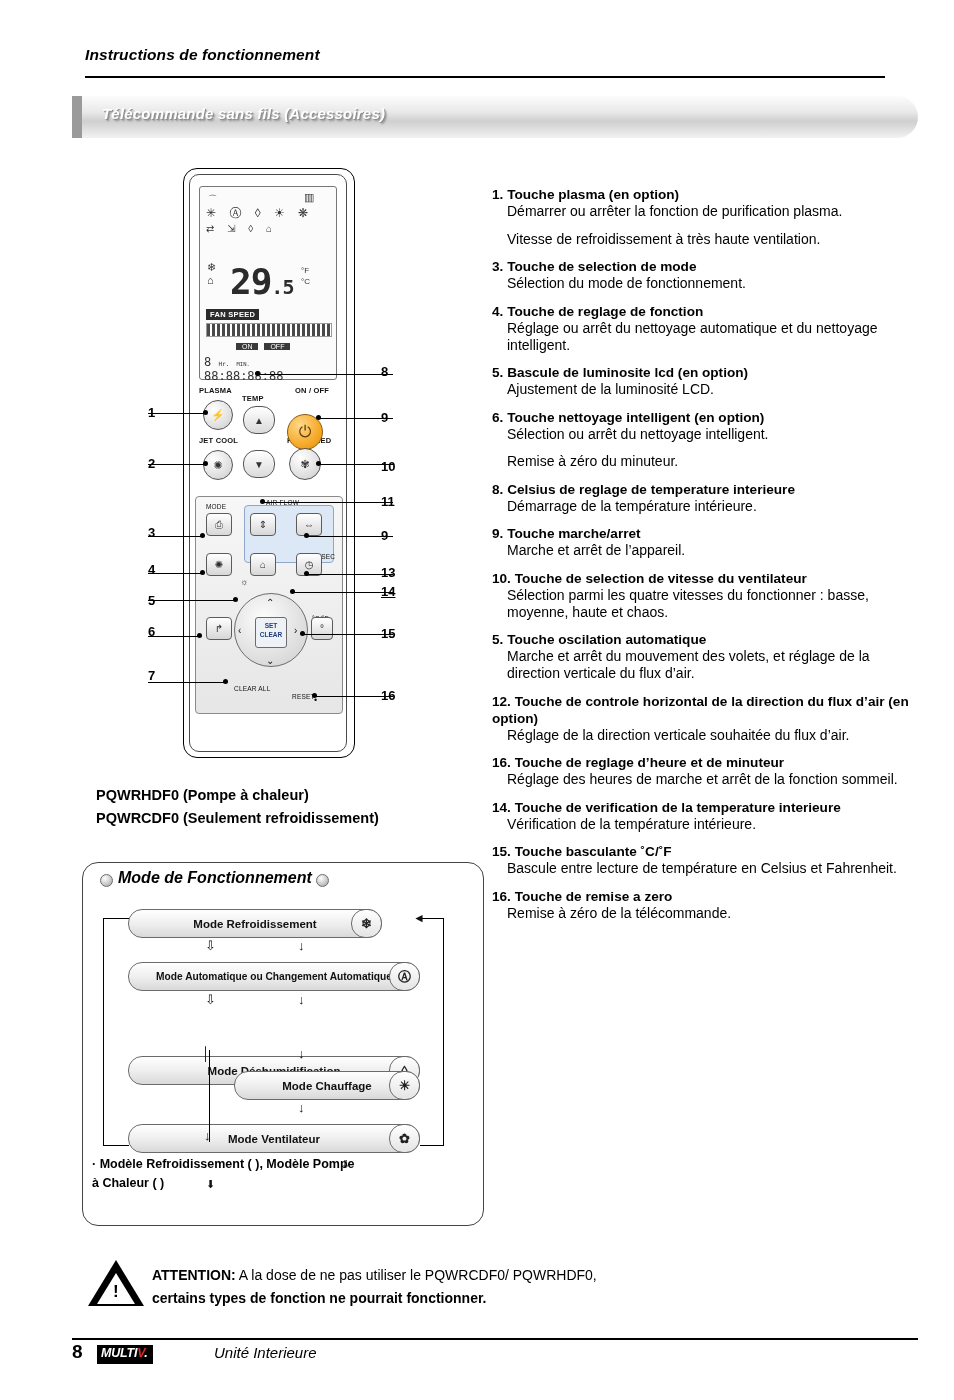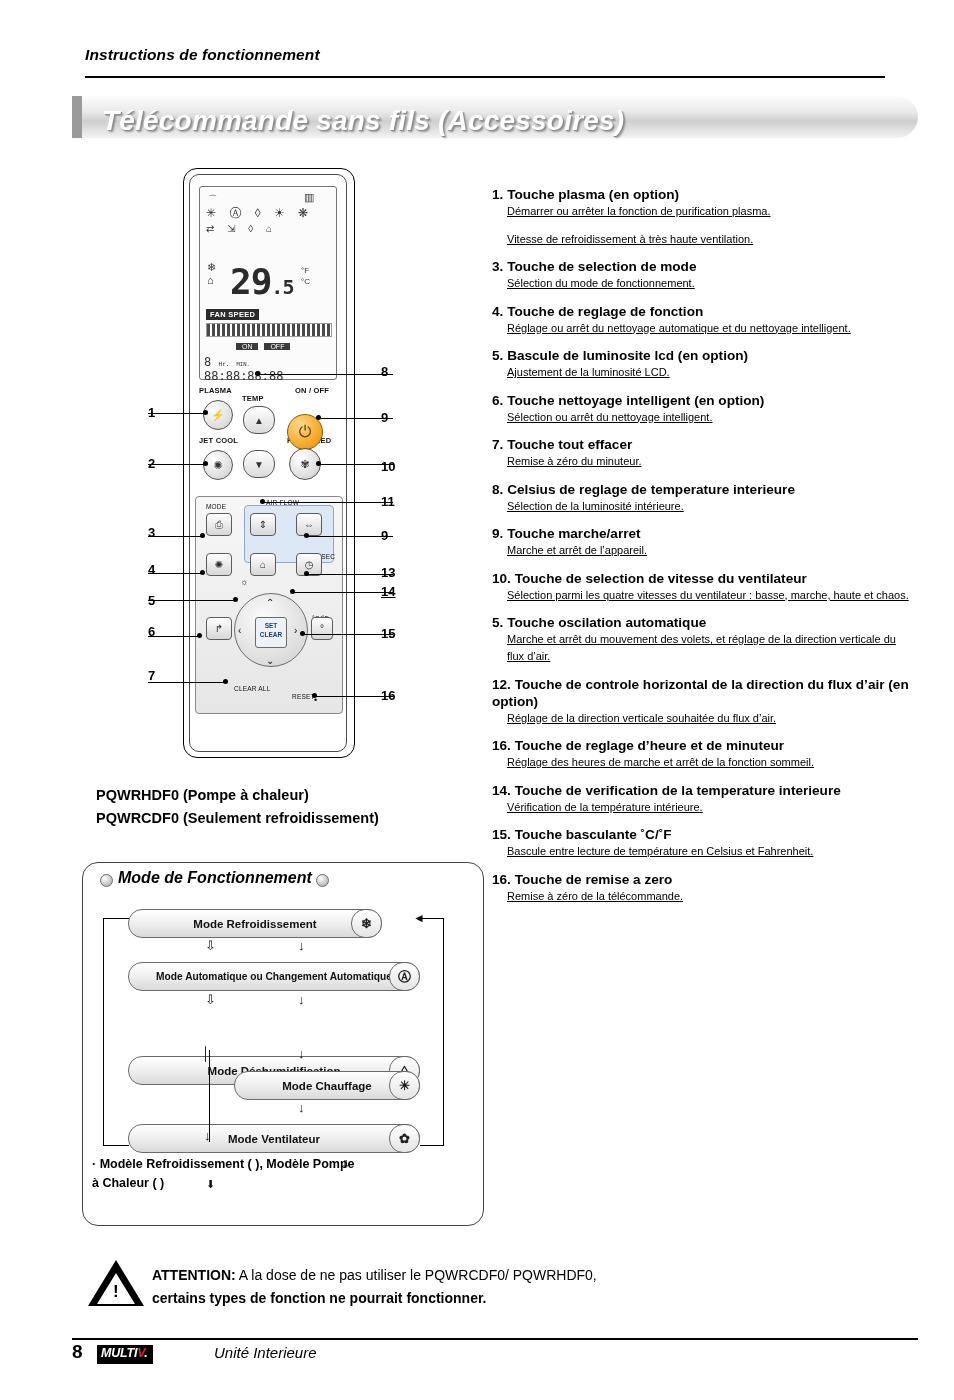--- a/index.html
+++ b/index.html
@@ -27,21 +27,21 @@
     position:absolute; left:72px; top:96px; width:846px; height:42px;
     border-radius:0 21px 21px 0;
     background:linear-gradient(to bottom,#fcfcfc 0%,#e9e9e9 38%,#cfcfcf 60%,#f2f2f2 100%);
   }
   .title-bar .accent {
     position:absolute; left:0; top:0; width:10px; height:42px;
     background:#9a9a9a; border-radius:0;
   }
   .title-bar .t {
     position:absolute; left:30px; top:9px;
-    font-size:28px; font-weight:bold; font-style:italic;
+    font-size:15px; font-weight:bold; font-style:italic;
     color:#ffffff;
     text-shadow: 1px 1px 0 #8d8d8d, 2px 2px 2px rgba(0,0,0,.35);
     letter-spacing:.2px;
   }
 
   
   .remote-wrap { position:absolute; left:183px; top:168px; width:170px; height:588px; }
   .remote-body {
     position:absolute; left:0; top:0; width:170px; height:588px;
     border:1.6px solid #000; border-radius:14px; background:#fff;
@@ -154,21 +154,21 @@
     background:linear-gradient(to bottom,#ffffff,#e4e4e4);
     display:flex; align-items:center; justify-content:center; font-size:13px; color:#222;
   }
   .arrow-down { position:absolute; font-size:13px; color:#111; }
   .note { position:absolute; left:92px; top:1155px; width:380px; font-size:12.5px; font-weight:bold; line-height:19px; }
 
   
   .list { position:absolute; left:492px; top:186px; width:420px; }
   .item { margin-bottom:10.5px; }
   .item .h { font-size:13.6px; font-weight:bold; line-height:17px; }
-  .item .d { font-size:11px; line-height:17px; padding-left:15px;text-decoration:underline; }
+  .item .d { font-size:14px; line-height:17px; padding-left:15px; }
 
   
   .attention { position:absolute; left:88px; top:1258px; width:820px; }
   .warn-tri { position:absolute; left:0px; top:2px; width:0; height:0;
     border-left:28px solid transparent; border-right:28px solid transparent; border-bottom:46px solid #000; }
   .warn-tri-in { position:absolute; left:9px; top:15px; width:0; height:0;
     border-left:19px solid transparent; border-right:19px solid transparent; border-bottom:31px solid #fff; }
   .warn-bang { position:absolute; left:25px; top:26px; font-size:17px; font-weight:bold; line-height:16px; }
   .attention-text { position:absolute; left:64px; top:6px; width:760px; font-size:14px; line-height:23px; }
   .attention-text b { font-weight:bold; }
@@ -403,38 +403,36 @@
       <div class="h"><span>5.</span>
         <span>Bascule de luminosite lcd (en option)</span></div>
       <div class="d">Ajustement de la luminosité LCD.</div>
     </div>
     <div class="item">
       <div class="h"><span>6.</span>
         <span>Touche nettoyage intelligent (en option)</span></div>
       <div class="d">Sélection ou arrêt du nettoyage intelligent.</div>
     </div>
     <div class="item">
-      <div class="h"><span>7.</span>
-        <span>Touche tout effacer</span></div>
       <div class="d">Remise à zéro du minuteur.</div>
     </div>
     <div class="item">
       <div class="h"><span>8.</span>
         <span>Celsius de reglage de temperature interieure</span></div>
-      <div class="d">Sélection de la luminosité intérieure.</div>
+      <div class="d">Démarrage de la température intérieure.</div>
     </div>
     <div class="item">
       <div class="h"><span>9.</span>
         <span>Touche marche/arret</span></div>
       <div class="d">Marche et arrêt de l’appareil.</div>
     </div>
     <div class="item">
       <div class="h"><span>10.</span>
         <span>Touche de selection de vitesse du ventilateur</span></div>
-      <div class="d">Sélection parmi les quatre vitesses du ventilateur : basse, marche, haute et chaos.</div>
+      <div class="d">Sélection parmi les quatre vitesses du fonctionner : basse, moyenne, haute et chaos.</div>
     </div>
     <div class="item">
       <div class="h"><span>5.</span>
         <span>Touche oscilation automatique</span></div>
       <div class="d">Marche et arrêt du mouvement des volets, et réglage de la direction verticale du flux d’air.</div>
     </div>
     <div class="item">
       <div class="h"><span>12.</span>
         <span>Touche de controle horizontal de la direction du flux d’air (en option)</span></div>
       <div class="d">Réglage de la direction verticale souhaitée du flux d’air.</div>

